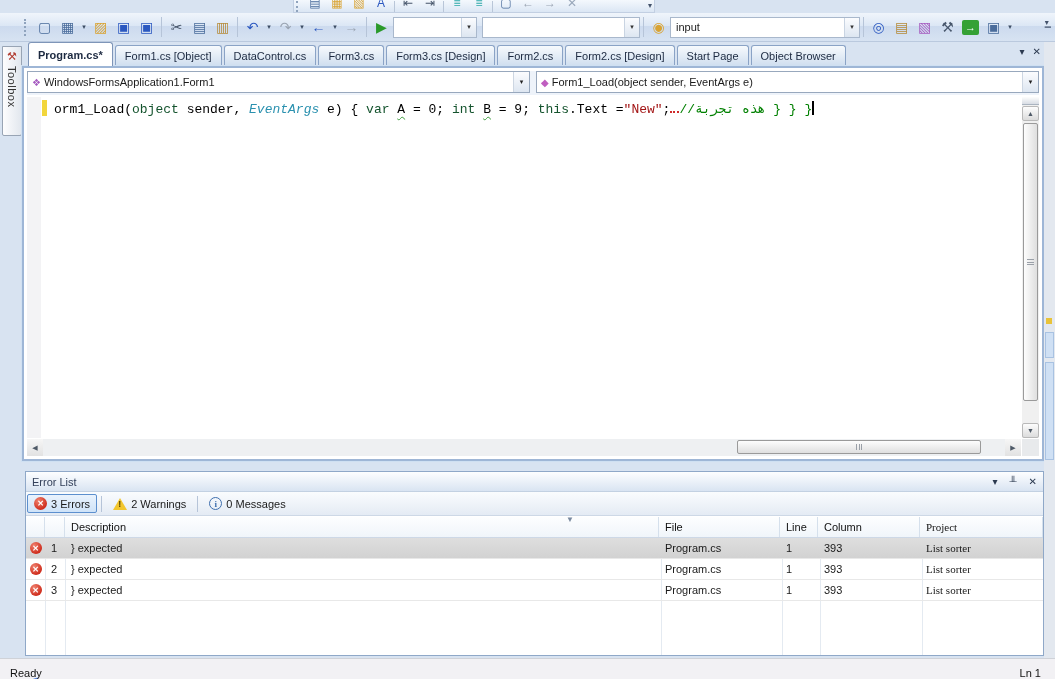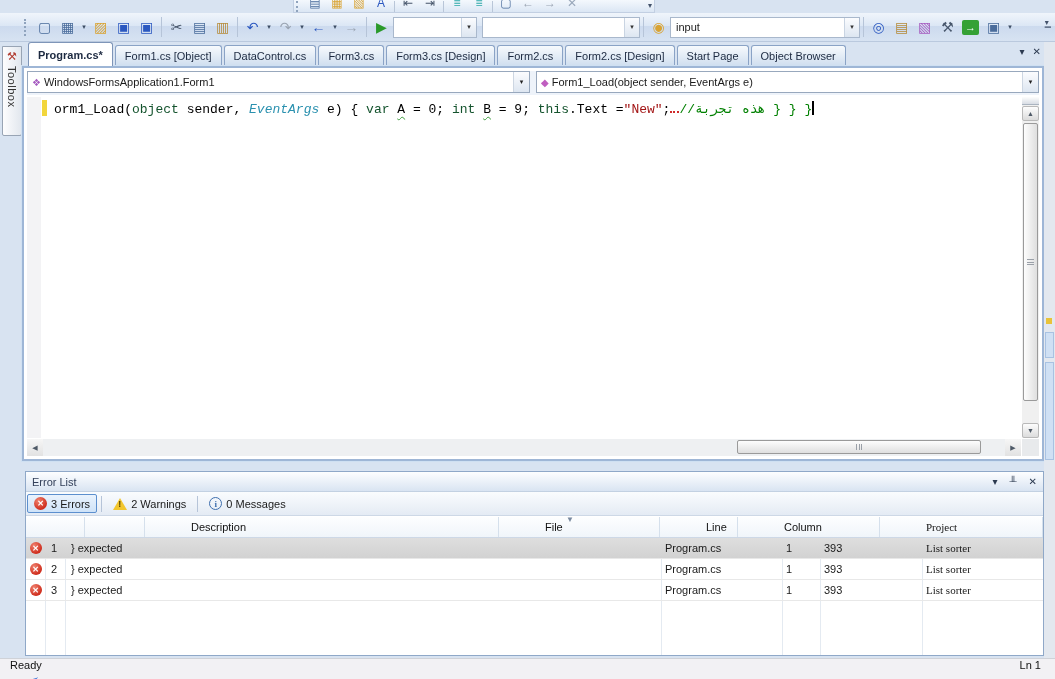--- a/index.html
+++ b/index.html
@@ -116,35 +116,35 @@
   .ico-warn { width:0; height:0; border-left:7px solid transparent; border-right:7px solid transparent;
     border-bottom:12px solid #f2c62e; position:relative; flex:none; }
   .ico-warn::before { content:"!"; position:absolute; left:-2px; top:1px; font-size:9px; font-weight:bold; color:#5a4500; }
   .ico-info { width:13px; height:13px; border-radius:50%; border:1.5px solid #3f6fae; color:#3f6fae;
     font-size:9px; font-weight:bold; font-family:"Liberation Serif",serif; display:flex; align-items:center; justify-content:center; flex:none; }
   .ico-info::before { content:"i"; }
 
   #el-grid { position:absolute; left:0; top:45px; right:0; bottom:0; }
   #el-header { height:21px; display:flex; background:linear-gradient(#fdfeff,#f0f5fa);
     border-bottom:1px solid #cdd8e6; color:#111; position:relative; }
-  #el-header .hc { border-right:1px solid #d5e0ec; display:flex; align-items:center; padding-left:6px;margin-left:40px; }
+  #el-header .hc { border-right:1px solid #d5e0ec; display:flex; align-items:center; padding-left:6px; }
   .c0 { width:19px; flex:none; } .c1 { width:20px; flex:none; } .c2 { flex:1; }
   .c3 { width:121px; flex:none; } .c4 { width:38px; flex:none; } .c5 { width:102px; flex:none; } .c6 { width:123px; flex:none;font-family:Liberation Serif, serif; }
   #sortarrow { position:absolute; left:540px; top:-2px; font-size:8px; color:#7a8aa0; }
   #el-vlines { position:absolute; left:0; top:21px; bottom:0; right:0; }
   #el-vlines i { position:absolute; top:0; bottom:0; width:1px; background:#e4eaf1; }
   .erow { height:21px; display:flex; align-items:center; border-bottom:1px solid #e8e8e8; position:relative; }
   .erow.sel { background:linear-gradient(#dedede,#d2d2d2); }
   .erow .cell { padding-left:6px; white-space:nowrap; overflow:hidden; }
   .erow .c0 { display:flex; justify-content:center; padding-left:0; }
   .erow .ico-err { width:12px; height:12px; }
 
   
   #statusbar { position:absolute; left:0; top:658px; width:1055px; height:21px; background:#f2f1f4;
-    border-top:1px solid #cfd2d8; display:flex; align-items:flex-start; padding:0 10px; color:#111; }
+    border-top:1px solid #cfd2d8; display:flex; align-items:flex-end; padding:0 10px; color:#111; }
   #scribble { position:absolute; left:8px; top:15px; width:30px; height:8px;
     border-bottom:2px solid #2f6bd8; border-radius:50%; transform:rotate(-4deg); }
   #status-right { margin-left:auto; padding-right:4px; }
 </style>
 </head>
 <body>
 
 <div id="minibar">
   <span class="grip"></span>
   <span class="mi c-steel">▤</span>

